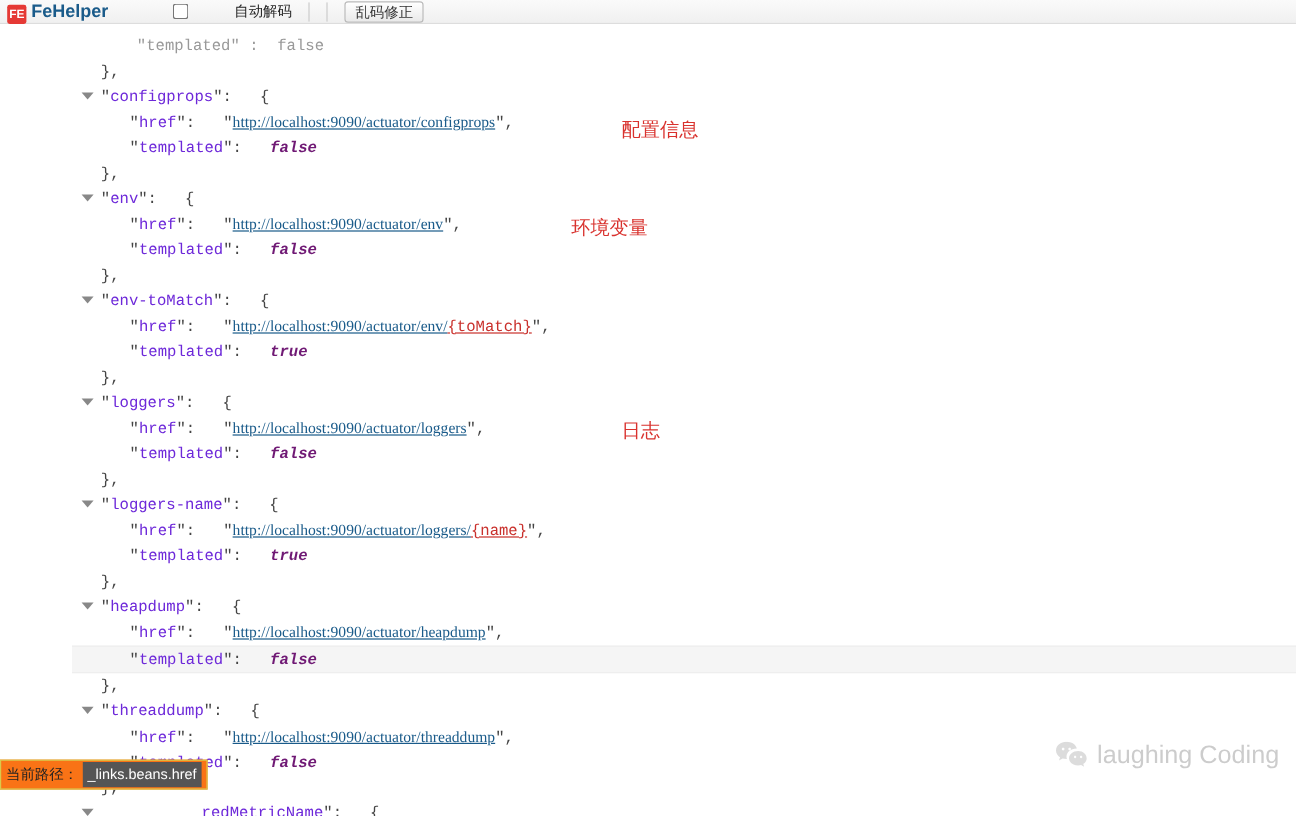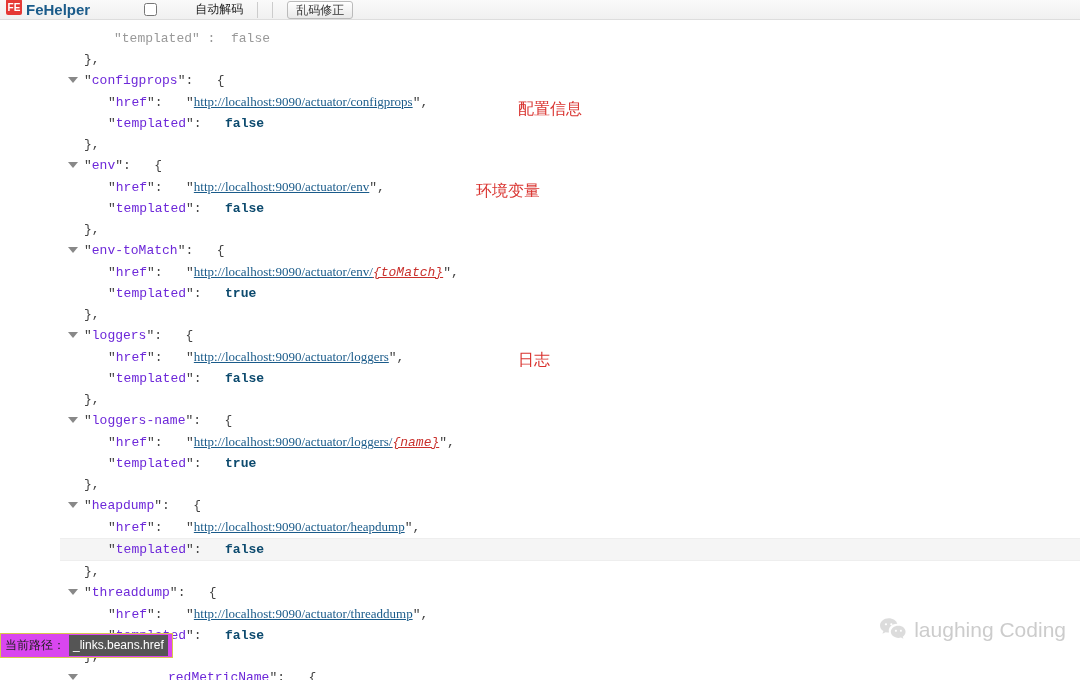--- a/index.html
+++ b/index.html
@@ -22,21 +22,21 @@
     display: flex;
     align-items: center;
     padding: 0 6px;
     font-family: Arial, sans-serif;
     font-size: 12px;
     gap: 14px;
     color: #222;
   }
   .brand {
     display: flex;
-    align-items: flex-start;
+    align-items: flex-end;
     gap: 4px;
     font-weight: bold;
     color: #1a5b8a;
     font-size: 15px;
     margin-right: 40px;
   }
   .brand .logo {
     width: 16px; height: 16px;
     background: #e53935;
     color: #fff;
@@ -65,22 +65,22 @@
   .radio { margin:0 2px; accent-color:#2b6cb0; }
 
   .json-area {
     padding: 8px 0 0 60px;
     position:relative;
   }
   .line { white-space: pre; }
   .key { color:#6d28d9;font-family:Liberation Mono, monospace; }
   .punct { color:#444; }
   .link { color:#1a5b8a; text-decoration: underline; font-family: Liberation Serif, serif; }
-  .link-var { color:#c9302c; text-decoration: underline; font-style: italic; }
-  .bool { color:#0c4a6e; font-weight:bold; }
+  .link-var { color:#c9302c; text-decoration: underline; }
+  .bool { color:#701a75; font-weight:bold;font-style:italic; }
   .arrow {
     display:inline-block;
     width:0;height:0;
     border-left:5px solid transparent;
     border-right:5px solid transparent;
     border-top:6px solid #888;
     margin-right:6px;
     margin-bottom:1px;
     cursor:pointer;
   }
@@ -91,21 +91,21 @@
     font-size:16px;
   }
   .highlight-row {
     background:#f5f5f5;
     border-top:1px solid #eee;
     border-bottom:1px solid #eee;
   }
   .pathbar {
     position:absolute;
     left:0; bottom:22px;
-    background:#d946ef;
+    background:#f97316;
     border:1px solid #d9c94b;
     font-family: Arial,sans-serif;
     font-size:12px;
     padding:1px 4px;
     color:#222;
     display:flex;
     gap:4px;
     align-items:center;
   }
   .pathbar .seg { background:#555; color:#fff; padding:0 4px; }

